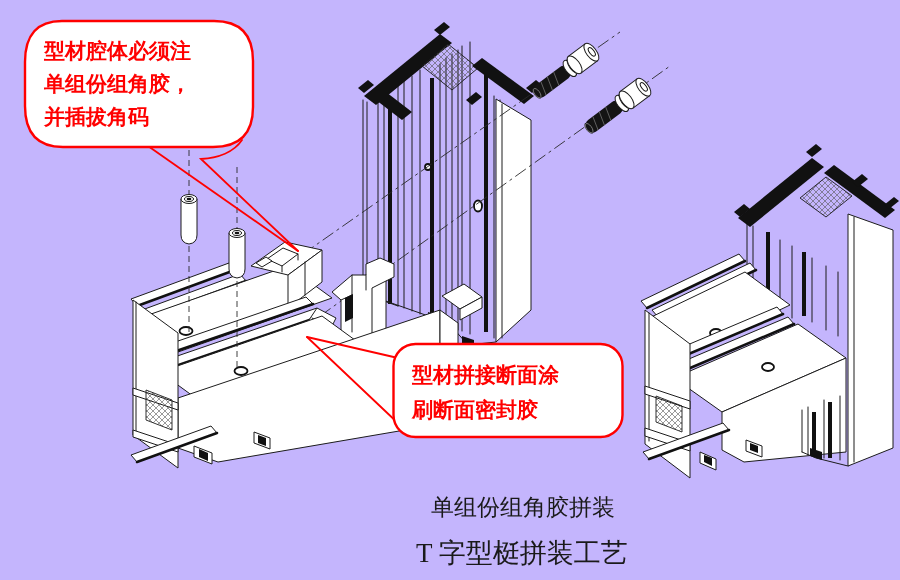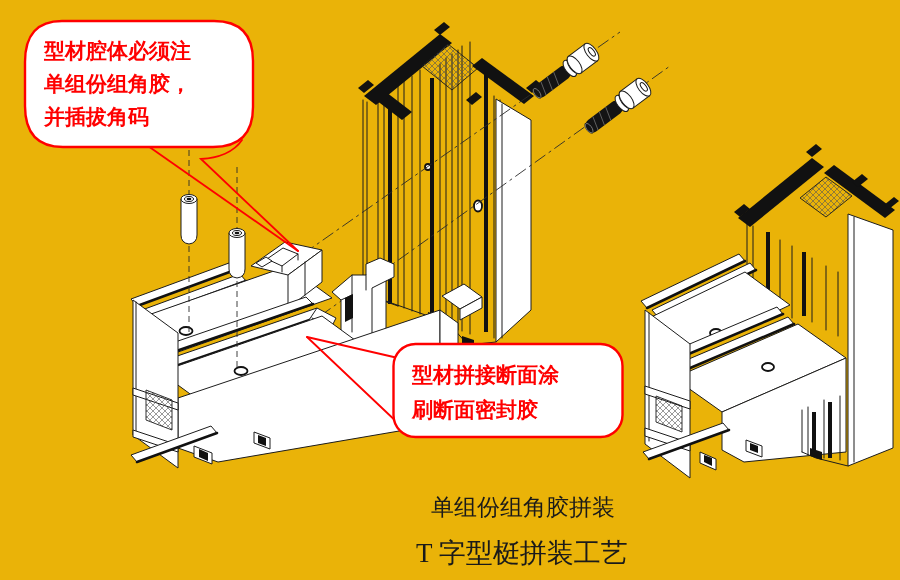--- a/index.html
+++ b/index.html
@@ -1,16 +1,16 @@
 <!DOCTYPE html>
 <html><head>
 <meta charset="utf-8">
 <style>
   html,body{margin:0;padding:0;background:#fff;}
-  #stage{position:relative;width:900px;height:580px;background:#eab308;overflow:hidden;
+  #stage{position:relative;width:900px;height:580px;background:#c4b5fd;overflow:hidden;
          font-family:"Liberation Sans",sans-serif;}
   svg{display:block}
   
   .ln {fill:none;stroke:#1c1c1c;stroke-width:1;stroke-linecap:round;stroke-linejoin:round}
   .th {fill:none;stroke:#111;stroke-width:2.6;stroke-linecap:round}
   .wf {fill:#ffffff;stroke:#1c1c1c;stroke-width:1;stroke-linejoin:round}
   .bk {fill:#111;stroke:none}
   .hat{fill:url(#xh);stroke:#1c1c1c;stroke-width:0.9}
   .dd {fill:none;stroke:#2a2a2a;stroke-width:0.9;stroke-dasharray:13 4 3 4}
   .dsh{fill:none;stroke:#2a2a2a;stroke-width:0.9;stroke-dasharray:6 4}

